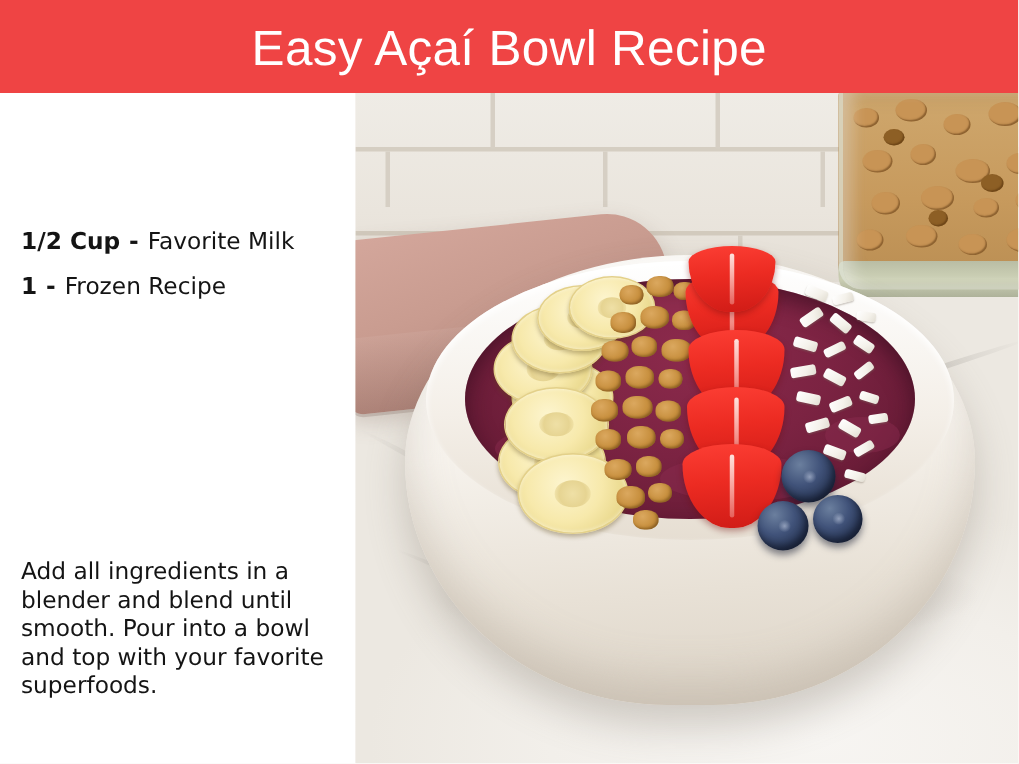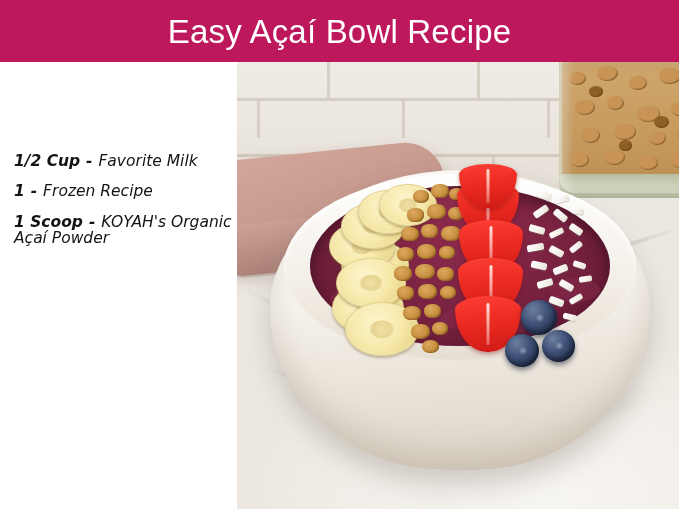--- a/index.html
+++ b/index.html
@@ -3,37 +3,37 @@
 <meta charset="utf-8">
 <style>
   html,body{margin:0;padding:0;background:#fff;}
   body{font-family:"DejaVu Sans",sans-serif;}
   #page{
     position:relative;width:679px;height:509px;overflow:hidden;background:#ffffff;
   }
   
   #header{
     position:absolute;left:0;top:0;width:679px;height:62px;
-    background:#be185d;
+    background:#ef4444;
     display:flex;align-items:center;justify-content:center;
   }
   #header-title{
     color:#ffffff;font-family:"Liberation Sans",sans-serif;
     font-size:33px;font-weight:400;letter-spacing:.2px;line-height:1;
     white-space:nowrap;
   }
   
   #left-panel{
     position:absolute;left:0;top:62px;width:237px;height:447px;background:#ffffff;
   }
   .ing-list{position:absolute;left:14px;top:92px;width:222px;}
   .ing-row{
     font-family:"DejaVu Sans",sans-serif;
     font-size:15.5px;color:#141414;line-height:1.0;
-    margin-bottom:14.5px;white-space:nowrap;font-style:italic;
+    margin-bottom:14.5px;white-space:nowrap;
   }
   .ing-qty{font-weight:700;}
   .ing-dash{font-weight:700;padding:0 1px;}
   .ing-name{font-weight:400;}
   .ing-row.two-line{white-space:normal;line-height:1.06;}
   .instructions{
     position:absolute;left:14px;top:310px;width:215px;
     font-family:"DejaVu Sans",sans-serif;
     font-size:15.5px;font-weight:400;color:#141414;line-height:1.22;
   }
@@ -179,28 +179,24 @@
         <span class="ing-name">Favorite Milk</span>
       </div>
 
       <div class="ing-row">
         <span class="ing-qty">1</span>
         <span class="ing-dash">-</span>
         <span class="ing-name">Frozen Recipe</span>
       </div>
 
 
-      <div class="ing-row two-line">
-        <span class="ing-qty">1 Scoop</span>
-        <span class="ing-dash">-</span>
-        <span class="ing-name">KOYAH's Organic Açaí Powder</span>
-      </div>
-
-    </div>
-
+
+    </div>
+
+    <div class="instructions">Add all ingredients in a blender and blend until smooth. Pour into a bowl and top with your favorite superfoods.</div>
   </div>
 
   <div id="photo">
 
     <div class="tile-wall">
       <div class="tile-line tile-h1"></div>
       <div class="tile-line tile-h2"></div>
       <div class="tile-line tv" style="left:90px;top:0;"></div>
       <div class="tile-line tv" style="left:240px;top:0;"></div>
       <div class="tile-line tv" style="left:380px;top:0;"></div>

